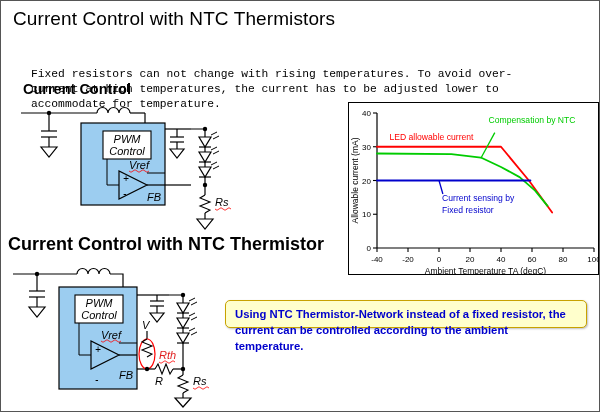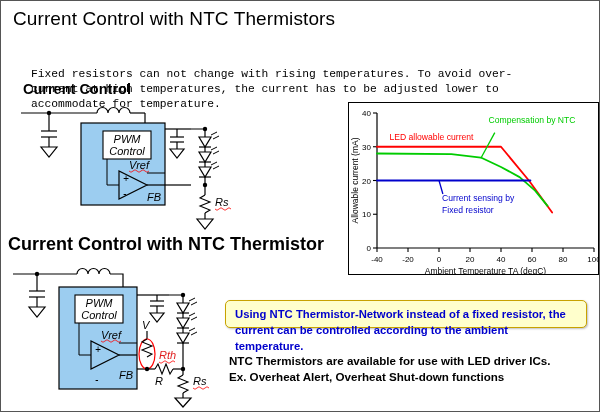--- a/index.html
+++ b/index.html
@@ -278,18 +278,14 @@
         <text x="139.6" y="20.125" font-size="8.6" font-family="&quot;Liberation Sans&quot;, sans-serif" fill="#00cc00">Compensation by NTC</text>
         <text x="93.1" y="97.75" font-size="8.6" font-family="&quot;Liberation Sans&quot;, sans-serif" fill="#0000cc">Current sensing by</text>
         <text x="93.1" y="109.5625" font-size="8.6" font-family="&quot;Liberation Sans&quot;, sans-serif" fill="#0000cc">Fixed resistor</text>
       </svg>
   </div>
 
   <div id="callout">
     <div id="callout-text">Using NTC Thermistor-Network instead of a fixed resistor, the current can be controlled according to the ambient temperature.</div>
   </div>
 
-  <div id="footer-note">
-    <div>NTC Thermistors are available for use with LED driver ICs.</div>
-    <div>Ex. Overheat Alert, Overheat Shut-down functions</div>
-  </div>
 
 </div>
 
 </body></html>

